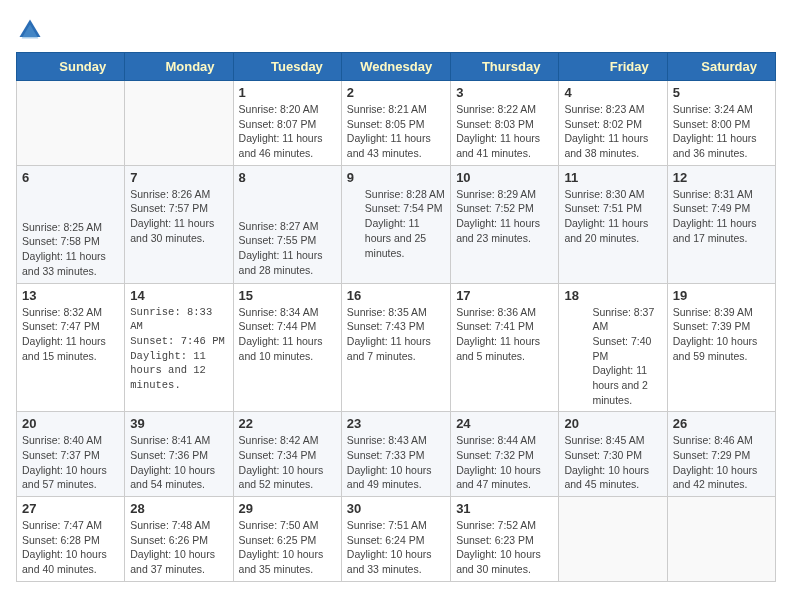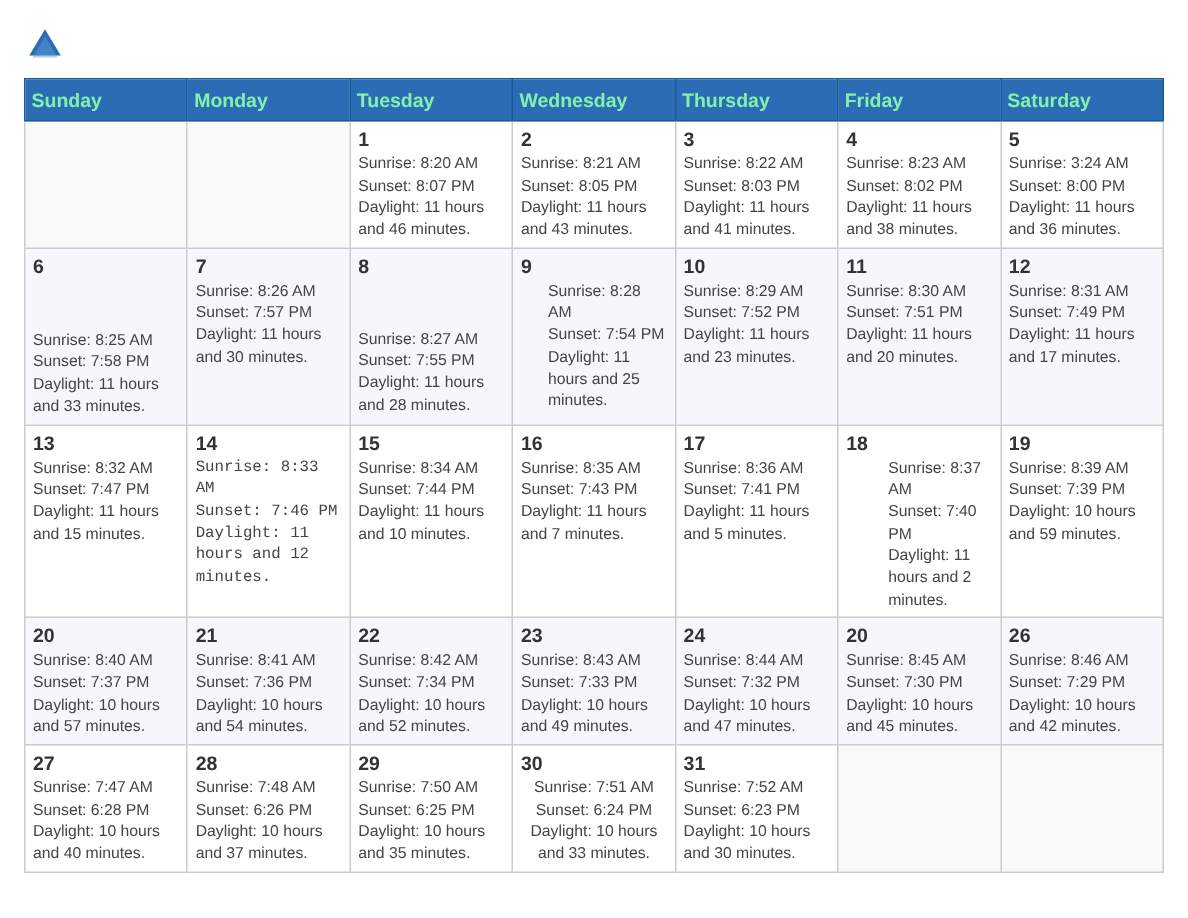--- a/index.html
+++ b/index.html
@@ -46,23 +46,23 @@
       font-size: 15px;
       color: #555;
     }
     .calendar {
       width: 100%;
       border-collapse: collapse;
       font-size: 11px;
     }
     .calendar th {
       background: #2a6db5;
-      color: #86efac;
-      padding: 6px 4px;
-      text-align: left;
+      color: #fef9c3;
+      padding: 6px 18px;
+      text-align: right;
       font-size: 13px;
       font-weight: bold;
       border: 1px solid #1a5a9a;
     }
     .calendar td {
       border: 1px solid #ccc;
       vertical-align: top;
       padding: 4px 5px;
       width: 108px;
       min-height: 80px;
@@ -243,21 +243,21 @@
         </td>
       </tr>
       <tr>
         <td>
           <span class="day-number">20</span>
           <div class="day-info" style="white-space: pre-line;">Sunrise: 8:40 AM
 Sunset: 7:37 PM
 Daylight: 10 hours and 57 minutes.</div>
         </td>
         <td>
-          <span class="day-number">21</span>
+          <span class="day-number">39</span>
           <div class="day-info" style="white-space: pre-line;">Sunrise: 8:41 AM
 Sunset: 7:36 PM
 Daylight: 10 hours and 54 minutes.</div>
         </td>
         <td>
           <span class="day-number">22</span>
           <div class="day-info" style="white-space: pre-line;">Sunrise: 8:42 AM
 Sunset: 7:34 PM
 Daylight: 10 hours and 52 minutes.</div>
         </td>
@@ -300,21 +300,21 @@
 Daylight: 10 hours and 37 minutes.</div>
         </td>
         <td>
           <span class="day-number">29</span>
           <div class="day-info" style="white-space: pre-line;">Sunrise: 7:50 AM
 Sunset: 6:25 PM
 Daylight: 10 hours and 35 minutes.</div>
         </td>
         <td>
           <span class="day-number">30</span>
-          <div class="day-info" style="white-space: pre-line; text-align: center;">Sunrise: 7:51 AM
+          <div class="day-info" style="white-space: pre-line;">Sunrise: 7:51 AM
 Sunset: 6:24 PM
 Daylight: 10 hours and 33 minutes.</div>
         </td>
         <td>
           <span class="day-number">31</span>
           <div class="day-info" style="white-space: pre-line;">Sunrise: 7:52 AM
 Sunset: 6:23 PM
 Daylight: 10 hours and 30 minutes.</div>
         </td>
         <td class="empty-cell"></td>

